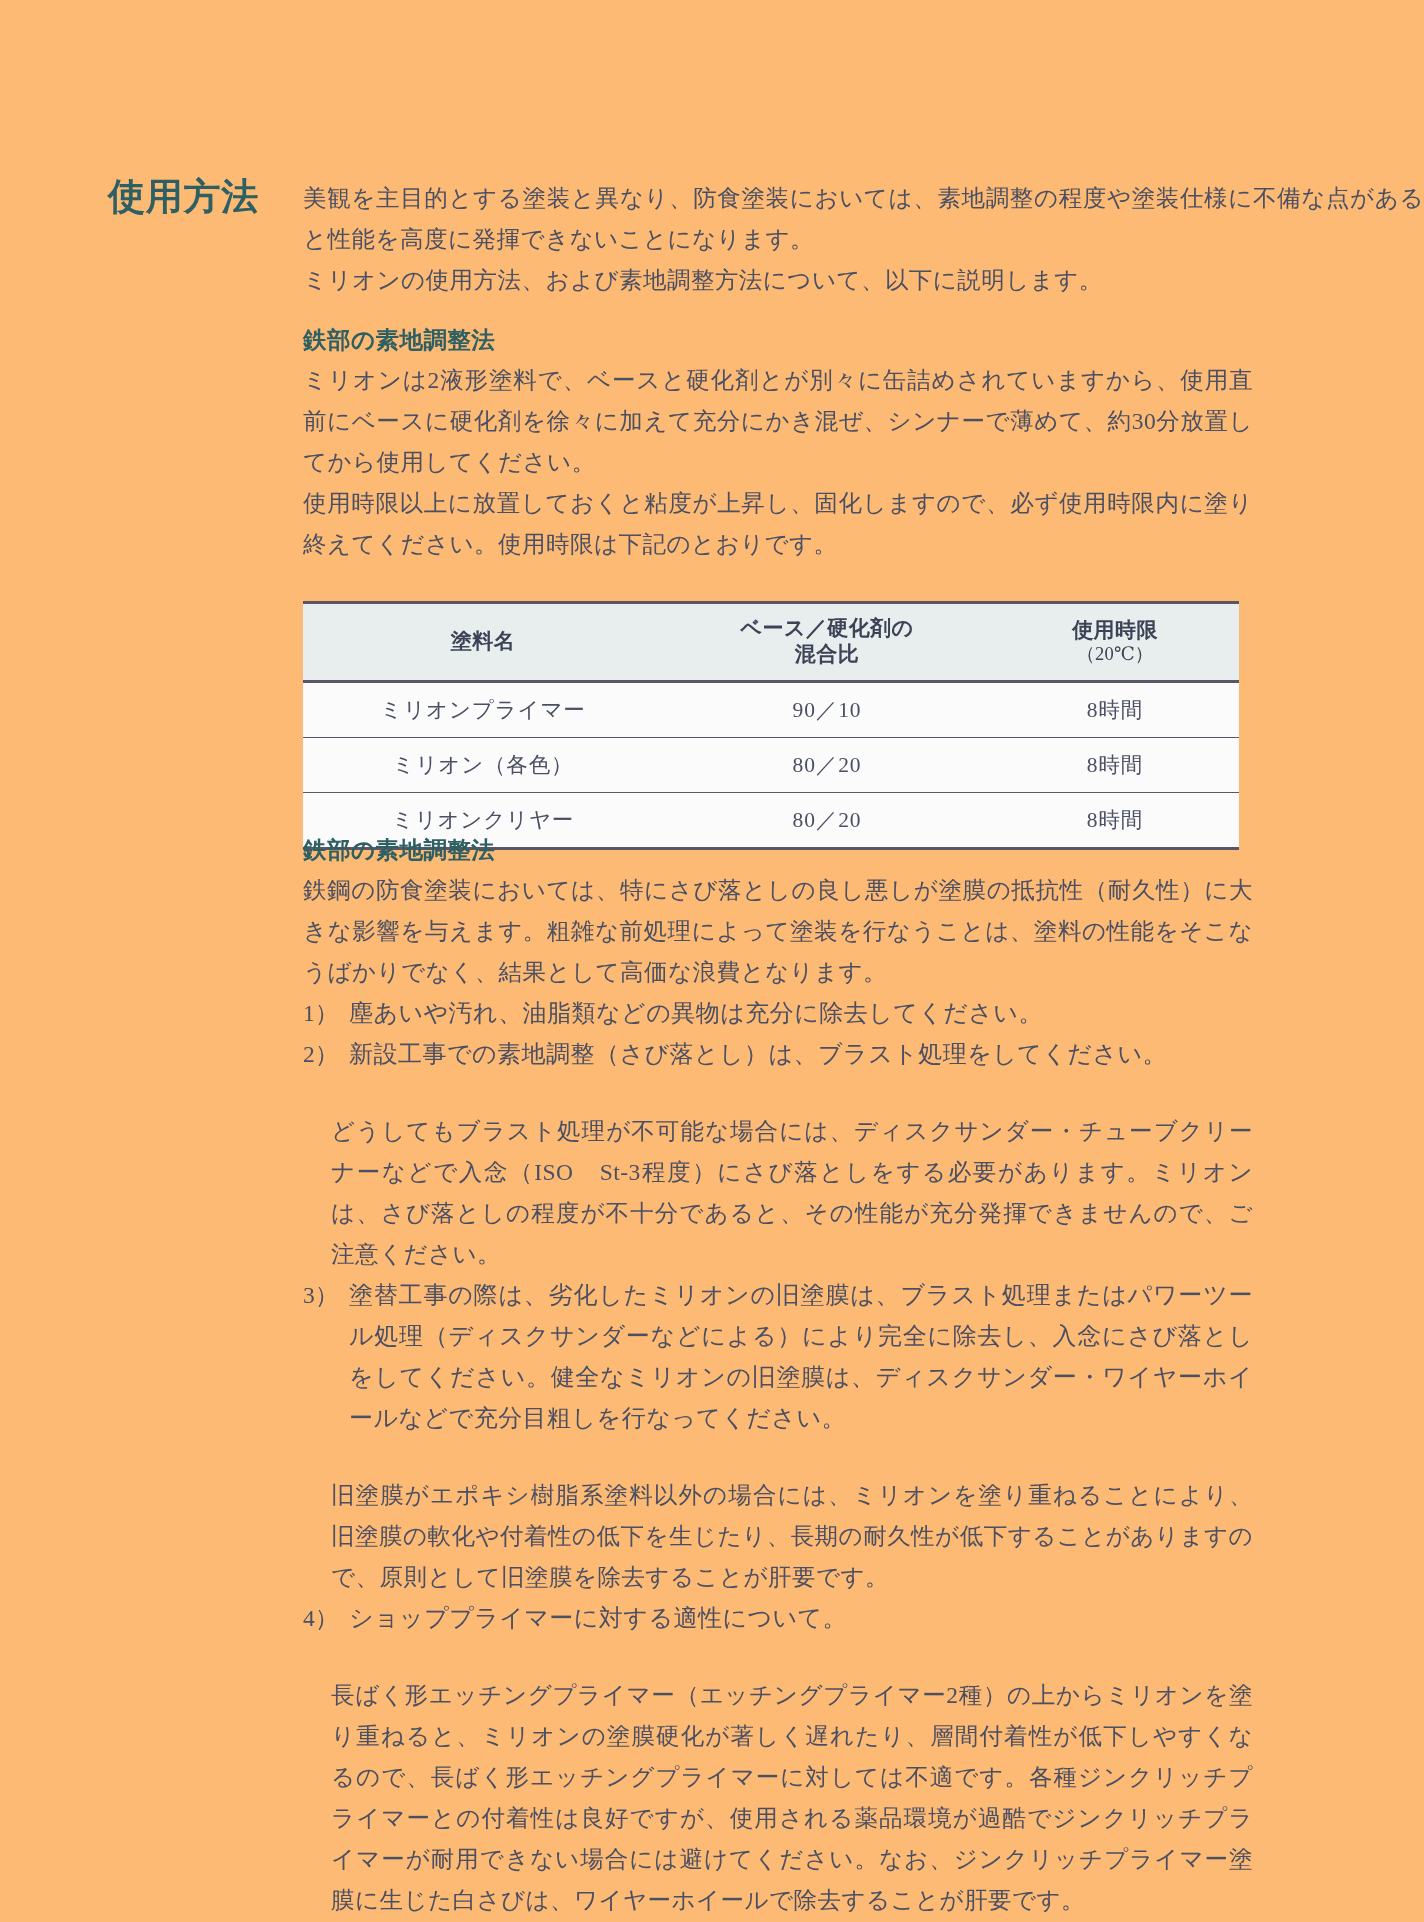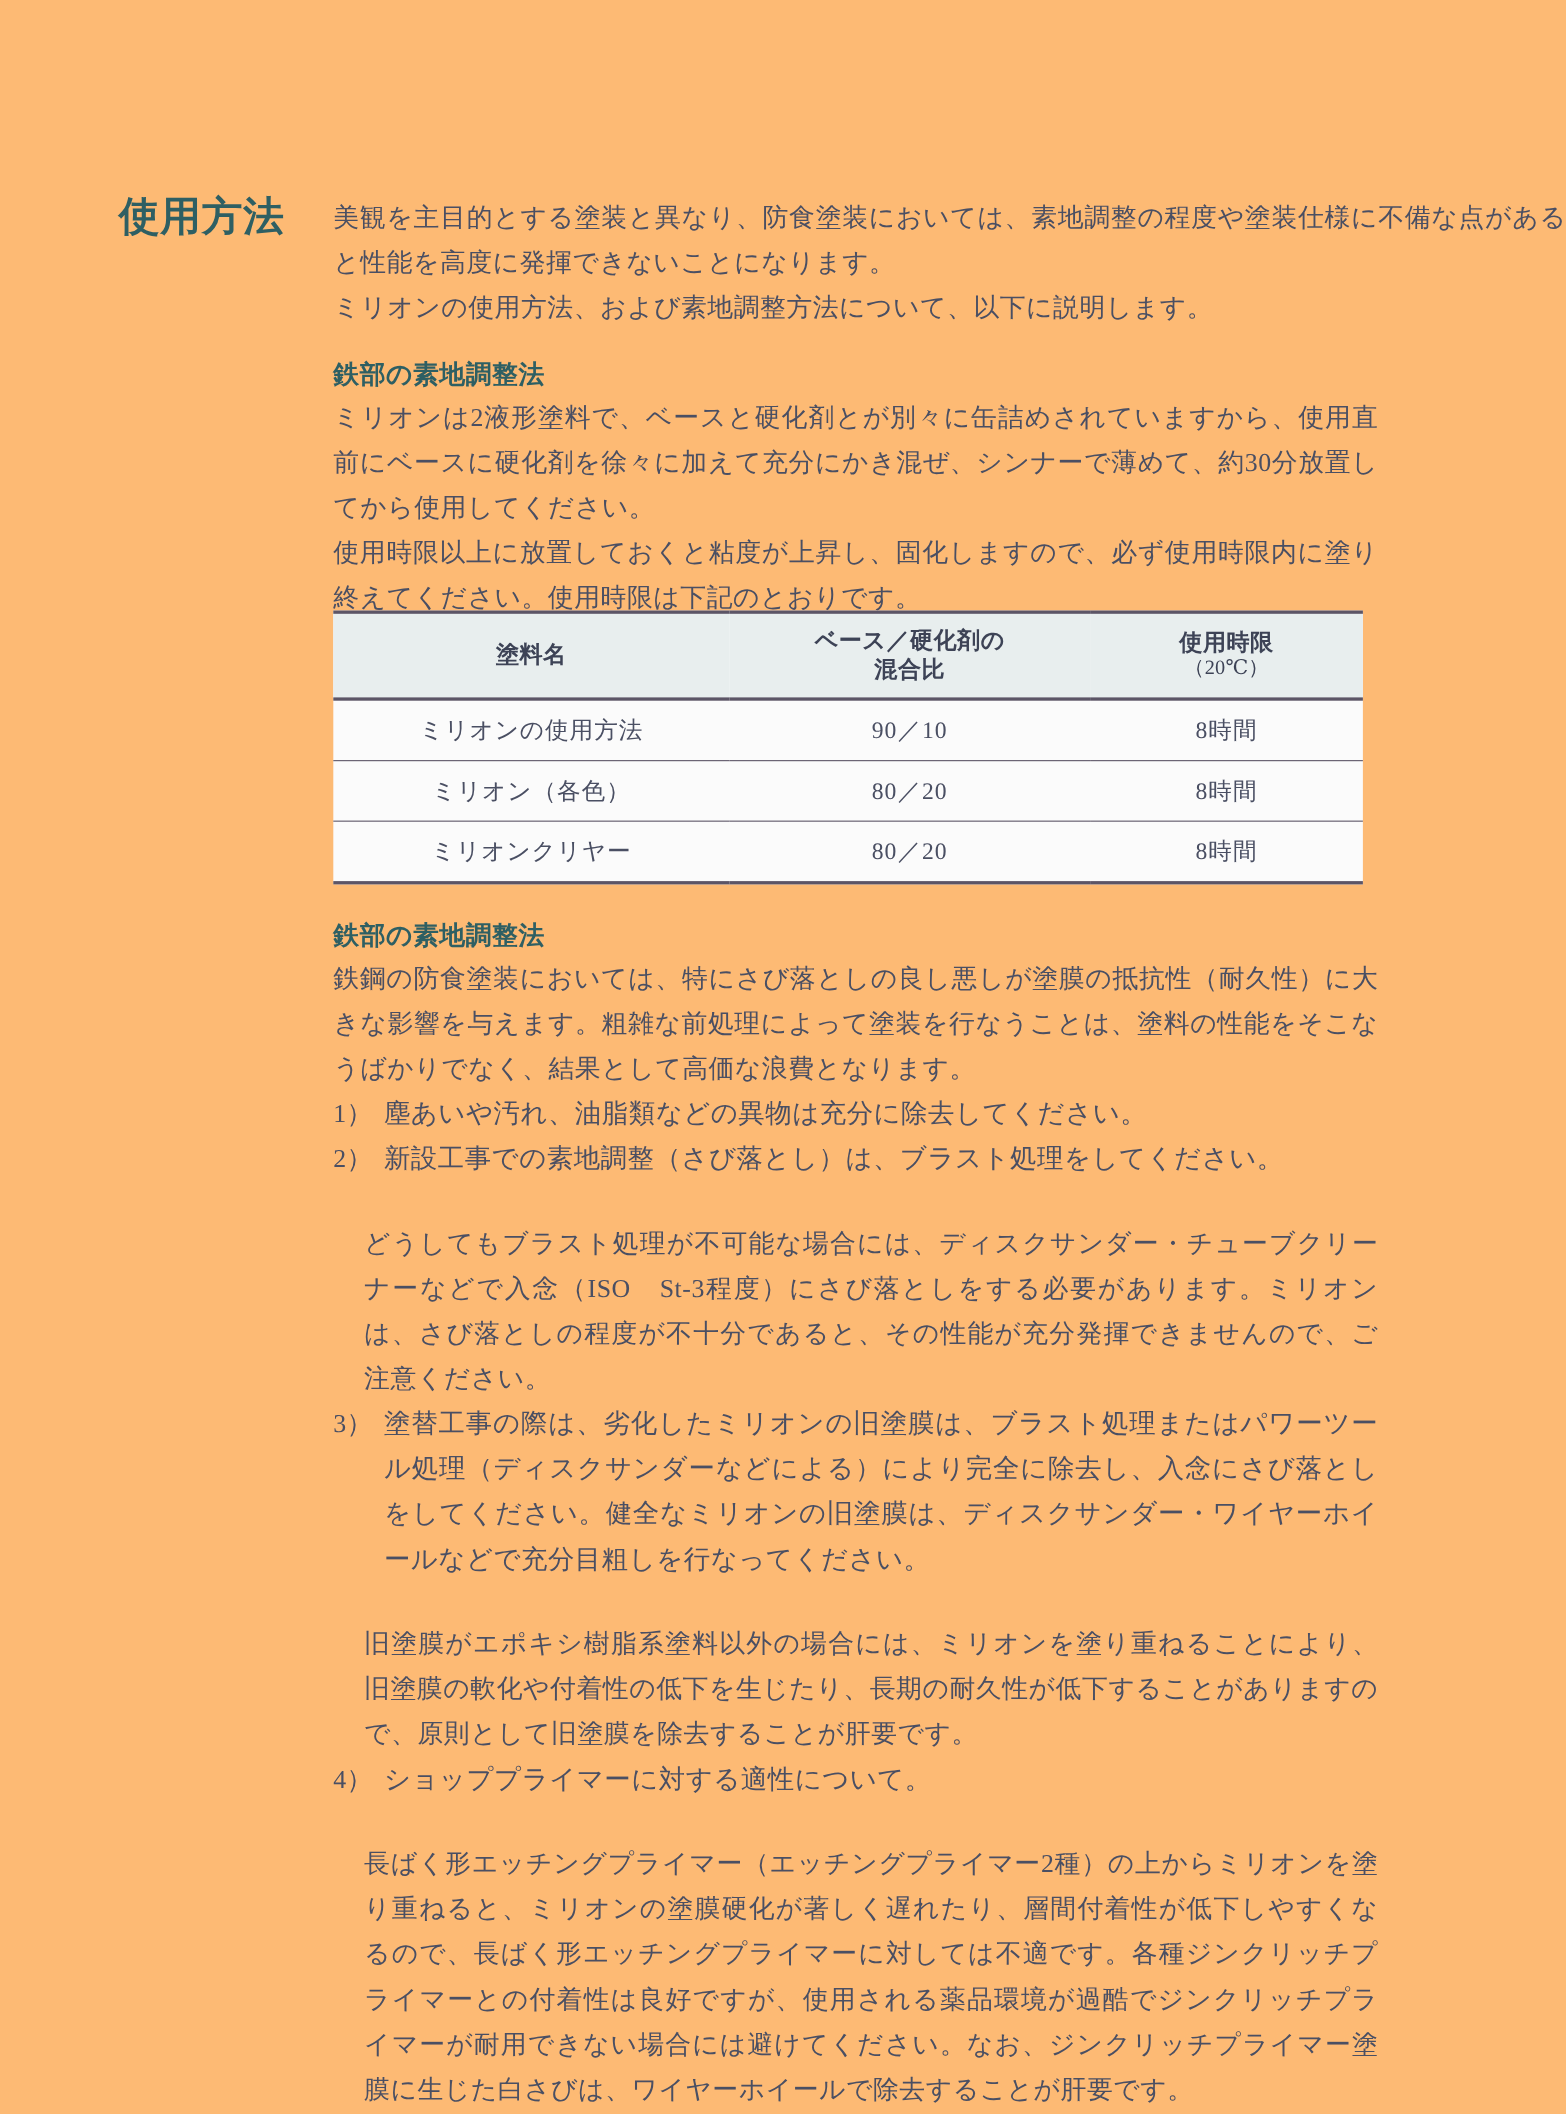--- a/index.html
+++ b/index.html
@@ -155,21 +155,21 @@
       <div class="ptext">ミリオンの使用方法、および素地調整方法について、以下に説明します。</div>
     </div>
   </div>
 
   <div class="content" style="top:320px;">
     <div class="sub-head">鉄部の素地調整法</div>
     <div class="ptext">ミリオンは2液形塗料で、ベースと硬化剤とが別々に缶詰めされていますから、使用直前にベースに硬化剤を徐々に加えて充分にかき混ぜ、シンナーで薄めて、約30分放置してから使用してください。</div>
     <div class="ptext">使用時限以上に放置しておくと粘度が上昇し、固化しますので、必ず使用時限内に塗り終えてください。使用時限は下記のとおりです。</div>
   </div>
 
-  <div class="content" style="top:555px;">
+  <div class="content" style="top:601px;">
     <table class="mix-table">
       <colgroup>
         <col style="width:360px">
         <col style="width:328px">
         <col style="width:248px">
       </colgroup>
       <thead>
         <tr>
           <th>
             <span>塗料名</span>
@@ -179,21 +179,21 @@
             <span>混合比</span>
           </th>
           <th>
             <span>使用時限</span>
             <span class="sub">（20℃）</span>
           </th>
         </tr>
       </thead>
       <tbody>
         <tr>
-          <td>ミリオンの使用方法</td>
+          <td>ミリオンプライマー</td>
           <td>90／10</td>
           <td>8時間</td>
         </tr>
         <tr>
           <td>ミリオン（各色）</td>
           <td>80／20</td>
           <td>8時間</td>
         </tr>
         <tr>
           <td>ミリオンクリヤー</td>

